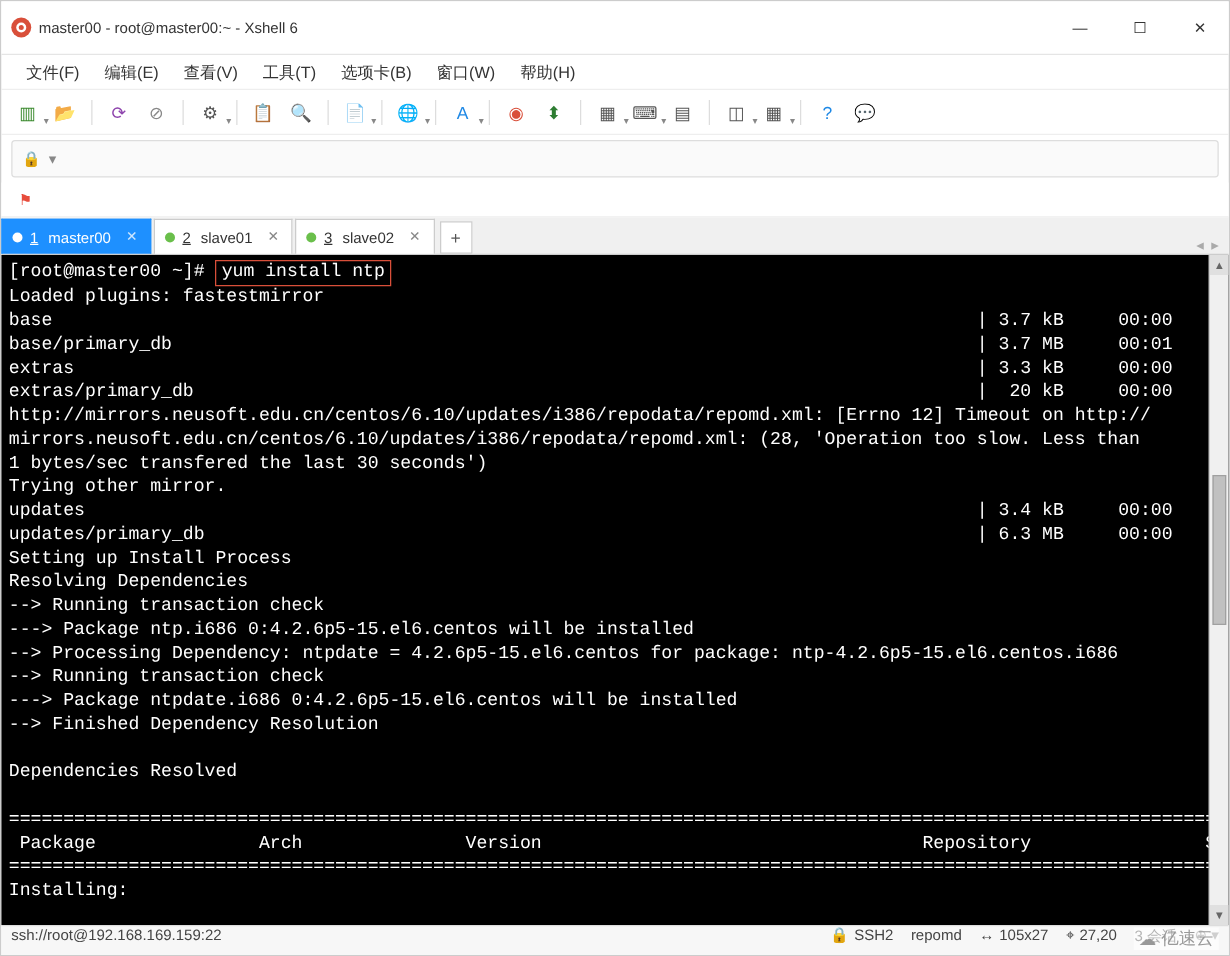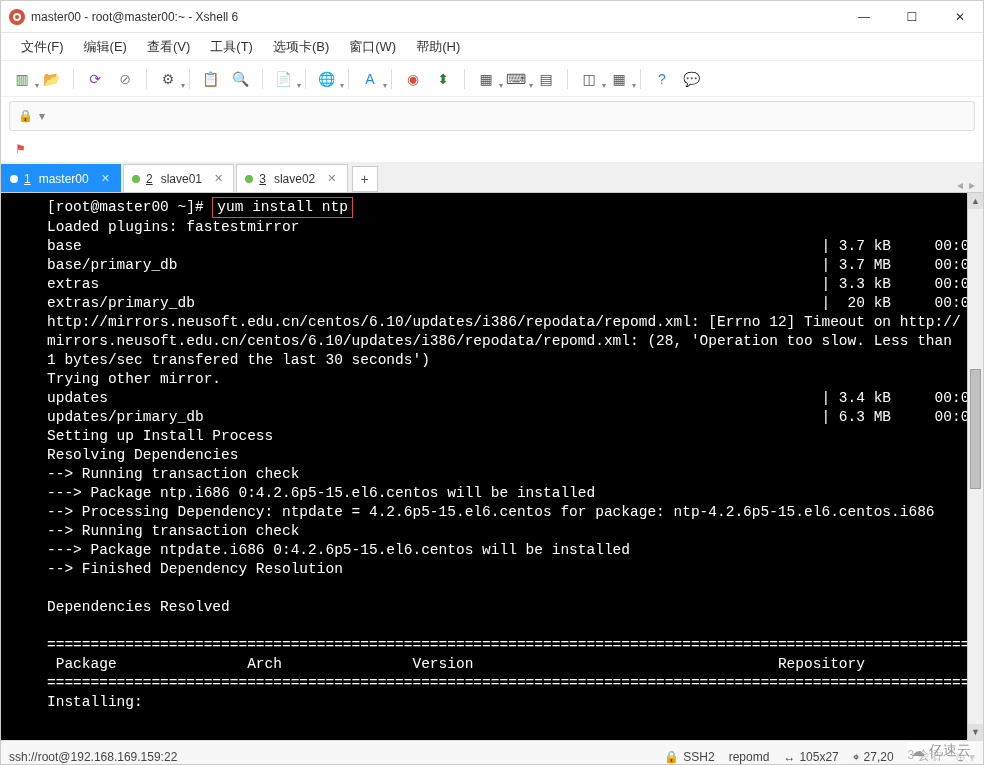--- a/index.html
+++ b/index.html
@@ -9,21 +9,21 @@
     background: #fff;
     width: 984px;
     height: 765px;
     display: flex;
     flex-direction: column;
     border: 1px solid #ccc;
     position: relative;
     overflow: hidden;
   }
   .titlebar {
-    height: 32px;
+    height: 43px;
     background: #fff;
     display: flex;
     align-items: center;
     padding: 0 8px;
     border-bottom: 1px solid #e5e5e5;
   }
   .titlebar .app-icon {
     width: 16px; height: 16px; margin-right: 6px;
     display: inline-flex; align-items: center; justify-content: center;
     background: #d94f3a; border-radius: 50%; color: #fff; font-size: 10px;
@@ -123,36 +123,35 @@
   .terminal-wrap { flex: 1; background: #000; display: flex; overflow: hidden; }
   .terminal {
     flex: 1;
     font-family: "Consolas","Courier New",monospace;
     font-size: 14.5px;
     line-height: 19px;
     color: #fff;
     padding: 4px 6px;
     white-space: pre;
     overflow: hidden;
-    margin-left: 40px;
   }
   .cmd-box { border: 1px solid #d94f3a; padding: 0 4px; display: inline-block; }
   .scrollbar {
     width: 16px; background: #f0f0f0; display: flex; flex-direction: column;
     border-left: 1px solid #ccc;
   }
   .scrollbar .sb-btn { height: 16px; background: #e0e0e0; text-align: center; font-size: 9px; color: #666; line-height: 16px; }
   .scrollbar .sb-track { flex: 1; position: relative; }
   .scrollbar .sb-thumb { position: absolute; left: 2px; right: 2px; top: 160px; height: 120px; background: #c0c0c0; border: 1px solid #a0a0a0; }
   .statusbar {
     height: 24px;
     border-top: 1px solid #ddd;
     background: #f7f7f7;
     display: flex;
-    align-items: flex-end;
+    align-items: flex-start;
     padding: 0 8px;
     font-size: 12px;
     color: #444;
     gap: 14px;
   }
   .statusbar .spacer { flex: 1; }
   .statusbar .seg { display: flex; align-items: center; gap: 4px; }
   .watermark {
     position: absolute;
     right: 8px; bottom: 4px;

